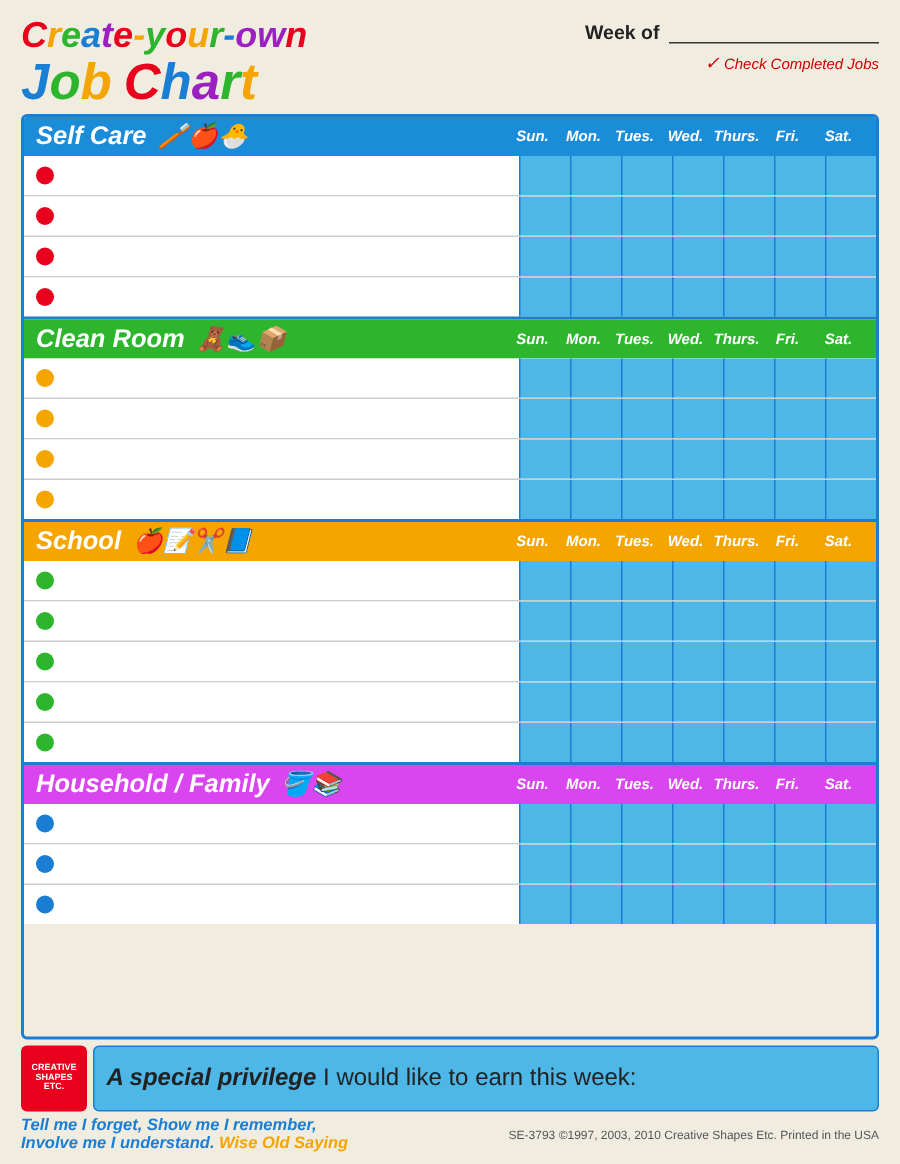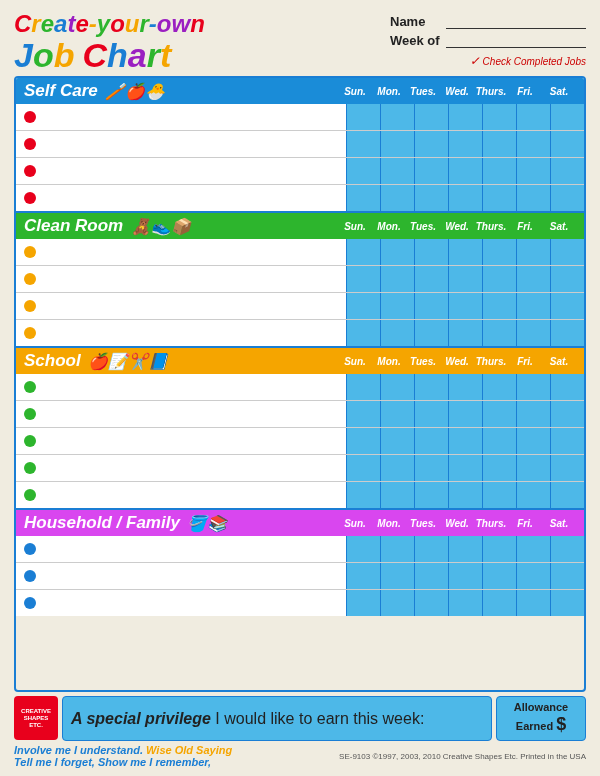--- a/index.html
+++ b/index.html
@@ -268,24 +268,20 @@
   <div class="header">
     <div class="title-block">
       <div class="title-line1">
         <span class="c">C</span><span class="r">r</span><span class="e">e</span><span class="a">a</span><span class="t">t</span><span class="e2">e</span><span class="dash">-</span><span class="y">y</span><span class="o">o</span><span class="u">u</span><span class="r2">r</span><span class="dash2">-</span><span class="ow">ow</span><span class="n">n</span>
       </div>
       <div class="title-line2">
         <span class="j">J</span><span class="o">o</span><span class="b">b</span><span class="space"></span><span class="c">C</span><span class="h">h</span><span class="aa">a</span><span class="r">r</span><span class="tt">t</span>
       </div>
     </div>
     <div class="name-week-block">
-      <div class="name-line">
-        <span class="label">Name</span>
-        <span class="underline"></span>
-      </div>
       <div class="week-line">
         <span class="label">Week of</span>
         <span class="underline"></span>
       </div>
       <div class="check-completed">
         <span class="check-mark">✓</span>
         <em>Check Completed Jobs</em>
       </div>
     </div>
   </div>
@@ -576,33 +572,26 @@
     <div class="bottom-logo">
       <div class="logo-text">
         <div>CREATIVE</div>
         <div>SHAPES</div>
         <div>ETC.</div>
       </div>
     </div>
     <div class="privilege-box">
       <span><em>A special privilege</em><span> I would like to earn this week:</span></span>
     </div>
-    <div class="allowance-box">
-      <div class="allowance-label">
-        <span>Allowance</span><br>
-        <span>Earned</span>
-        <span class="allowance-dollar">$</span>
-      </div>
-    </div>
   </div>
 
   <div class="footer">
     <div class="footer-quote">
+      <div>Tell me I forget, Show me I remember,</div>
       <div>
         <span>Involve me I understand.</span>
         <span class="wise">Wise Old Saying</span>
       </div>
-      <div>Tell me I forget, Show me I remember,</div>
     </div>
-    <div class="footer-code">SE-9103  ©1997, 2003, 2010 Creative Shapes Etc.  Printed in the USA</div>
+    <div class="footer-code">SE-3793  ©1997, 2003, 2010 Creative Shapes Etc.  Printed in the USA</div>
   </div>
 
 </div>
 
 </body></html>

